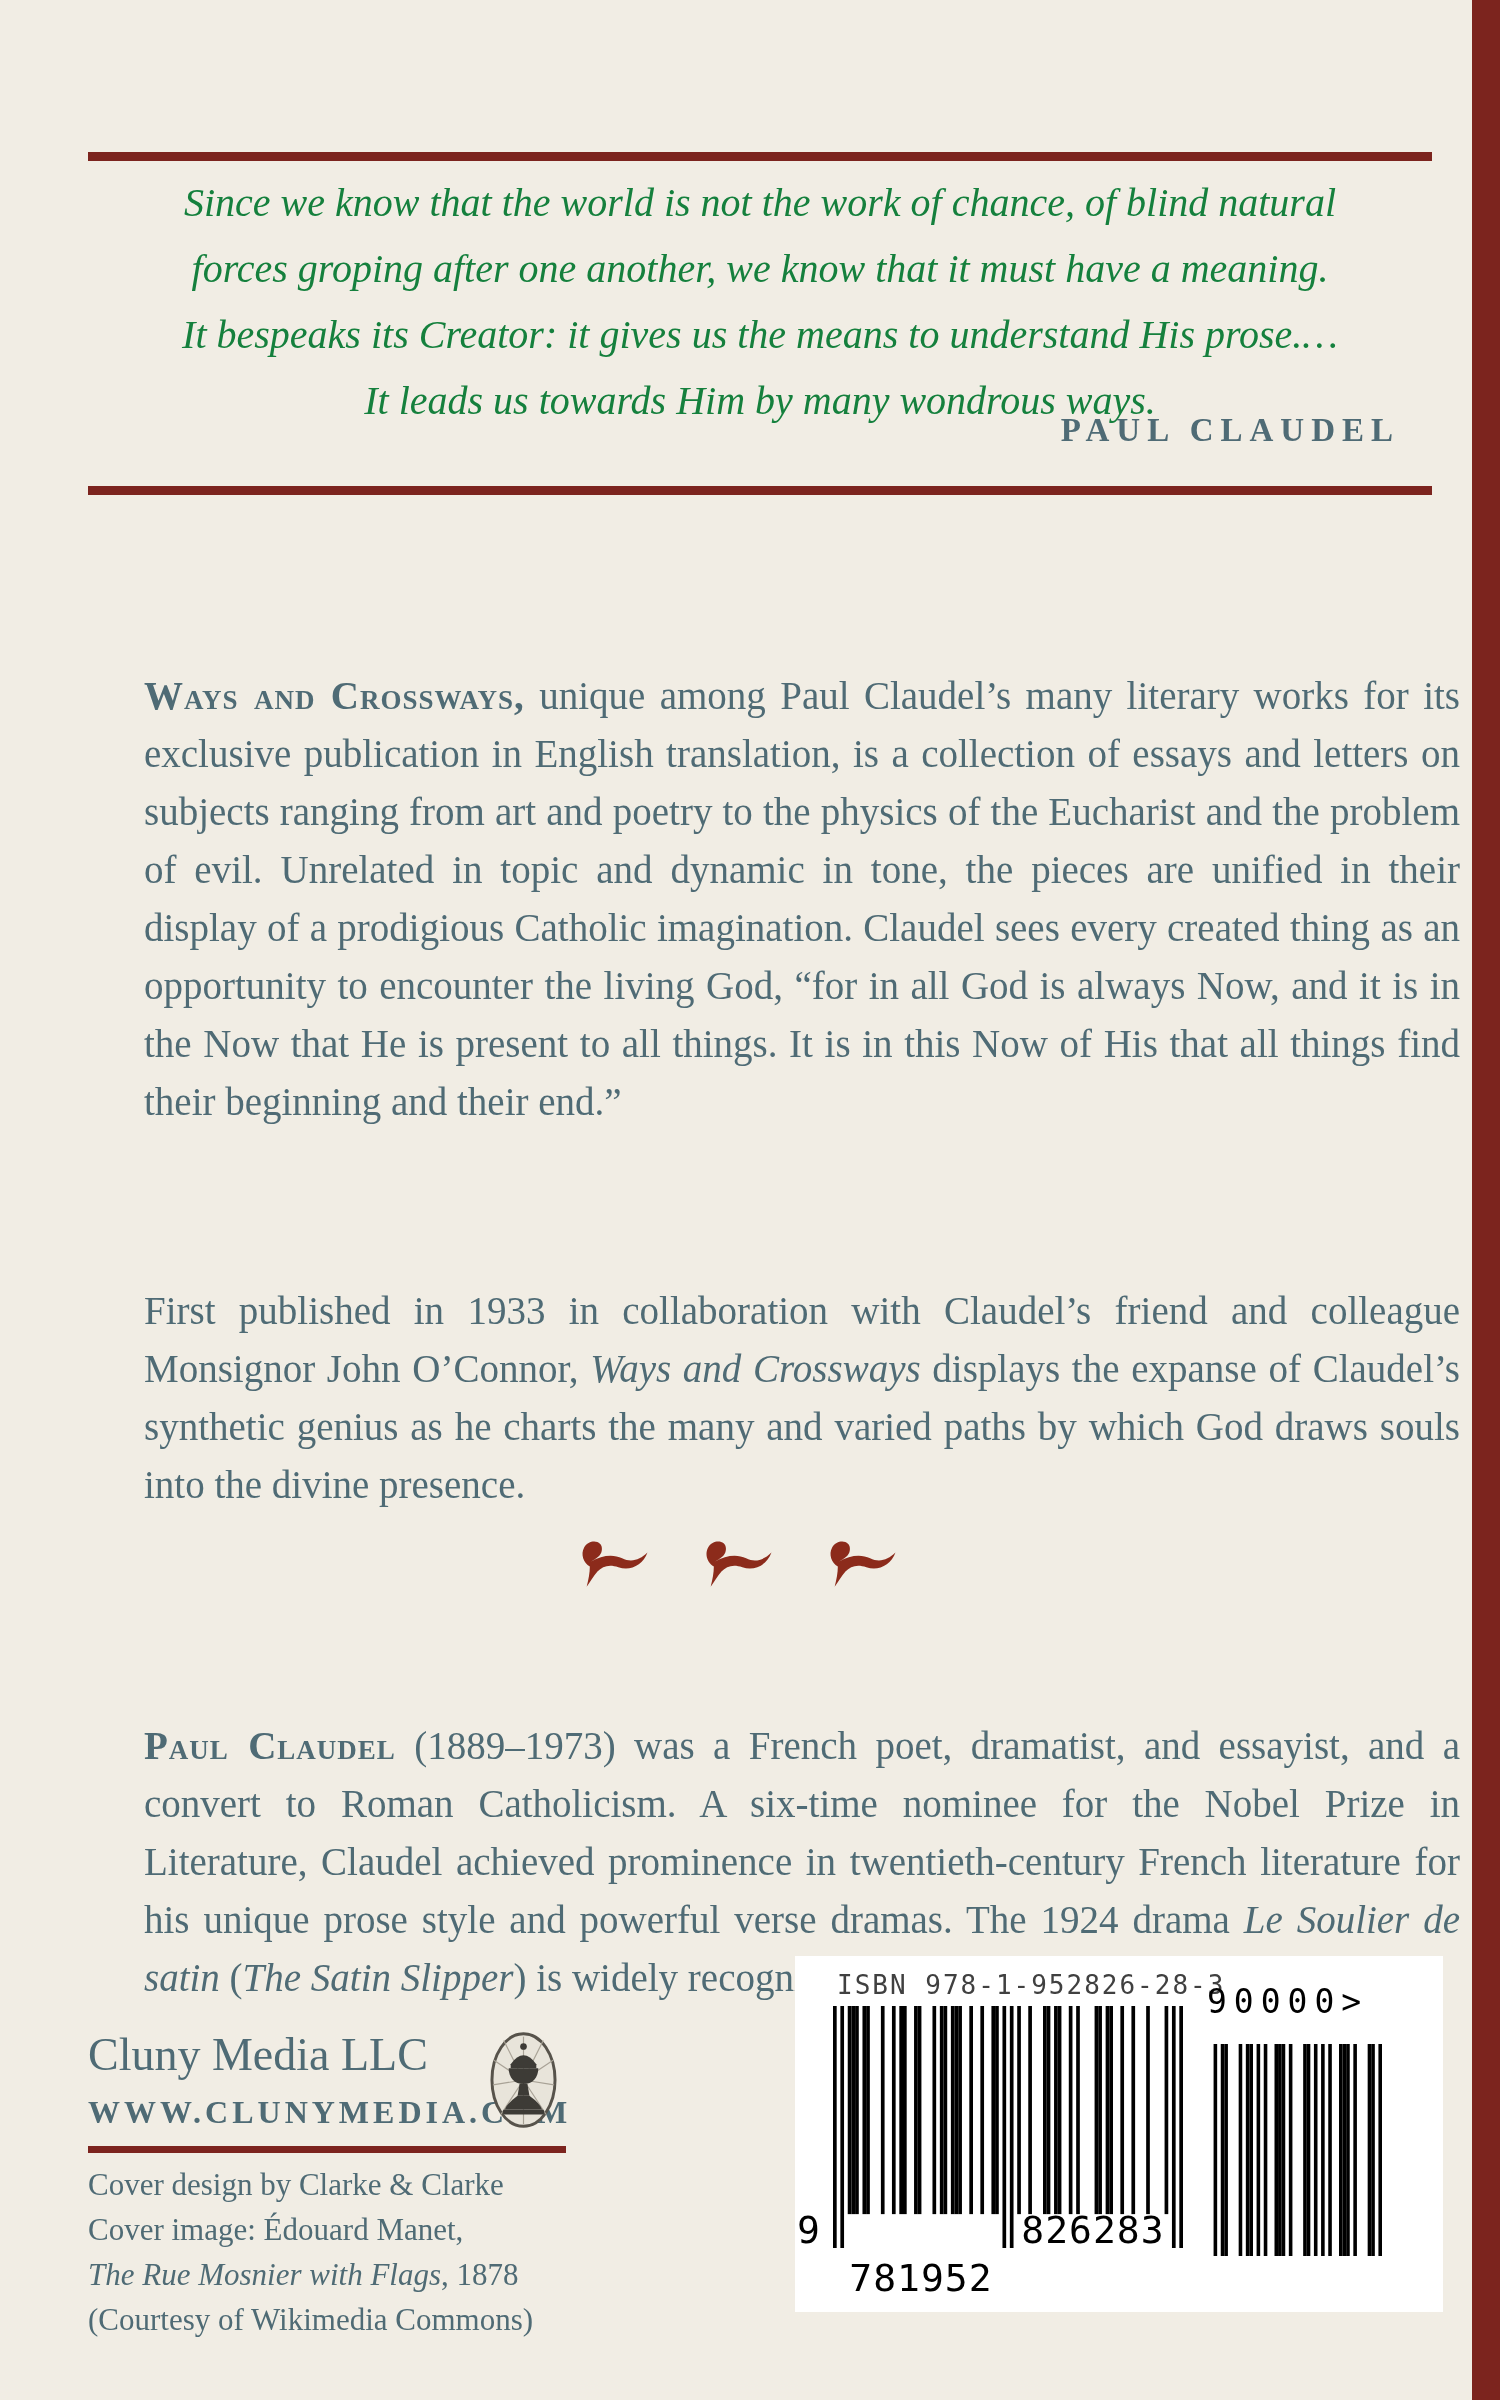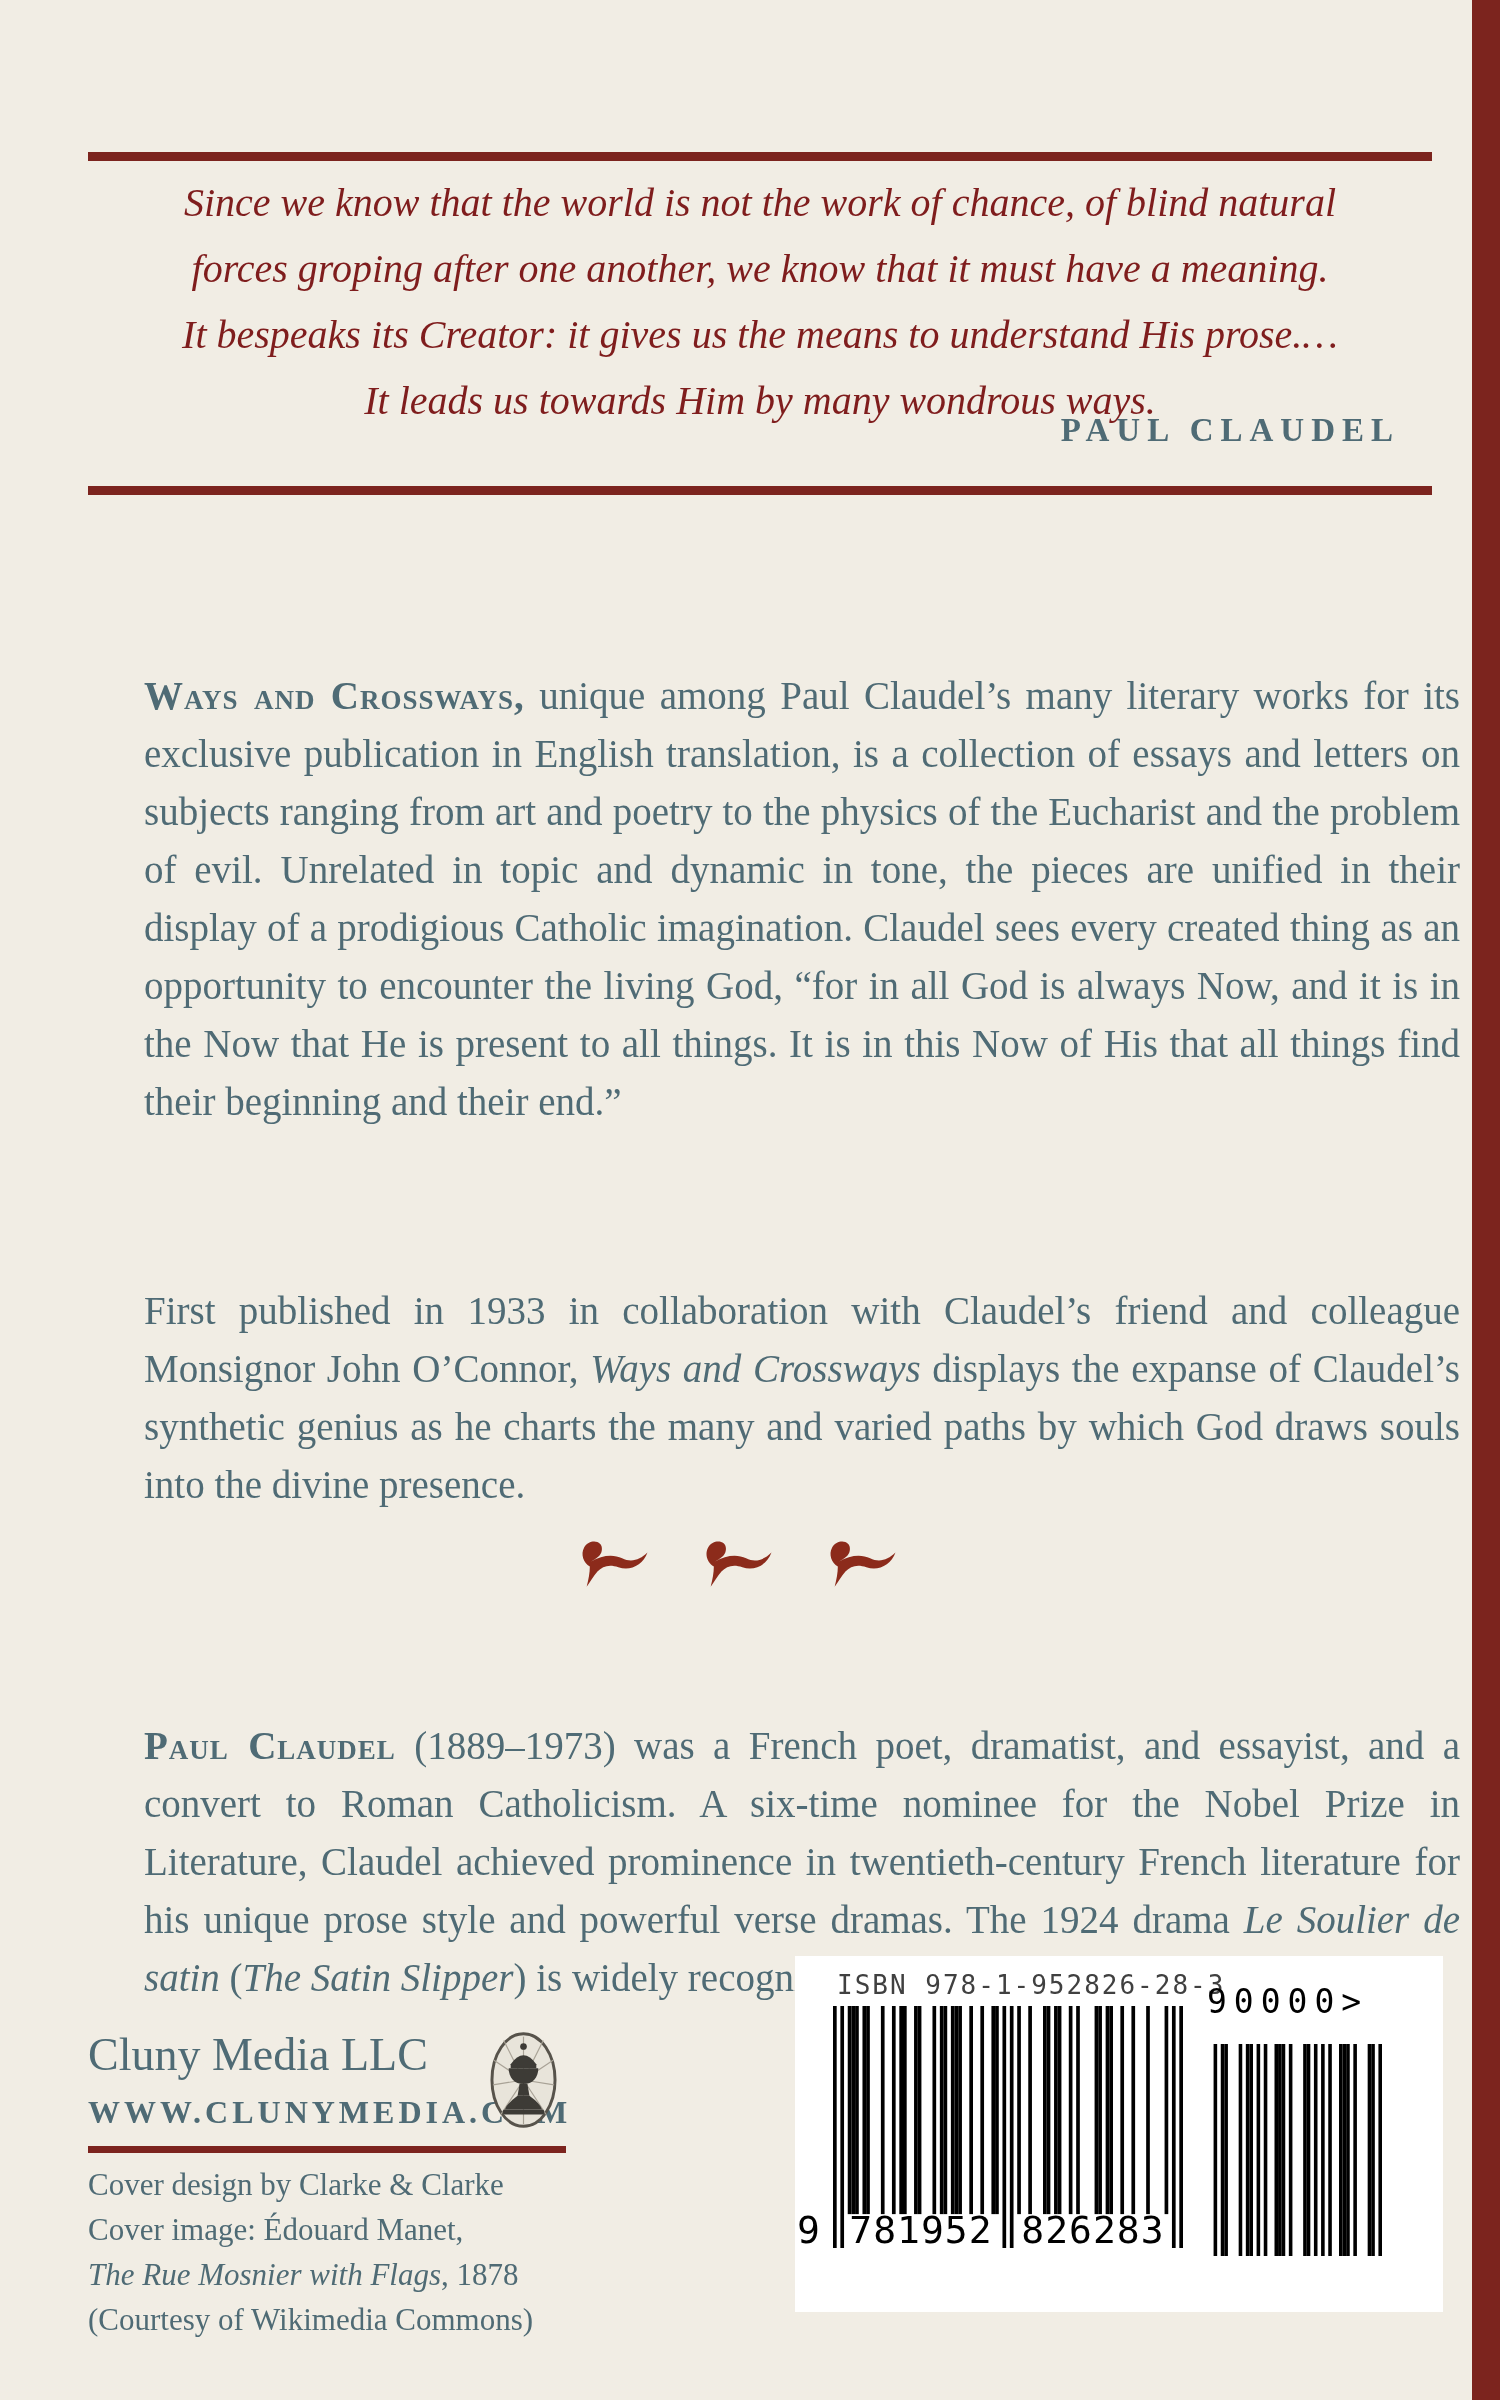--- a/index.html
+++ b/index.html
@@ -11,21 +11,21 @@
     overflow:hidden;
   }
   .red-band{position:absolute;top:0;right:0;width:28px;height:2400px;background:#7c241e;}
   .rule{position:absolute;left:88px;width:1344px;height:9px;background:#7c241e;}
   .rule-top{top:152px;}
   .rule-bottom{top:486px;}
 
   .epigraph{
     position:absolute;left:88px;top:170px;width:1344px;
     text-align:center;font-style:italic;
-    font-size:40px;line-height:66px;color:#7f1d1d;
+    font-size:40px;line-height:66px;color:#15803d;
   }
   .attribution{
     position:absolute;left:88px;top:412px;width:1312px;
     text-align:right;color:#4f6b75;
     font-size:33px;letter-spacing:7px;font-variant:small-caps;
     font-style:normal;font-weight:600;
     text-transform:uppercase;
   }
 
   .body-par{
@@ -71,21 +71,21 @@
     font-family:"DejaVu Sans Mono","Liberation Mono",monospace;
     font-size:26px;letter-spacing:2px;color:#404040;
   }
   .ean-main{position:absolute;left:38px;top:50px;}
   .bc-digit{
     position:absolute;top:252px;
     font-family:"DejaVu Sans Mono","Liberation Mono",monospace;
     font-size:38px;color:#000;letter-spacing:1px;white-space:nowrap;
   }
   .bc-lead{left:2px;}
-  .bc-left{left:126px;transform:translateX(-50%);}
+  .bc-left{left:126px;transform:translateX(-50%);margin-top:48px;}
   .bc-right{left:298px;transform:translateX(-50%);}
   .supp-label{
     position:absolute;left:412px;top:26px;
     font-family:"DejaVu Sans Mono","Liberation Mono",monospace;
     font-size:33px;letter-spacing:7px;color:#000;white-space:nowrap;text-align:right;
   }
   .ean-supp{position:absolute;left:415px;top:88px;}
 </style>
 </head>
 <body>

